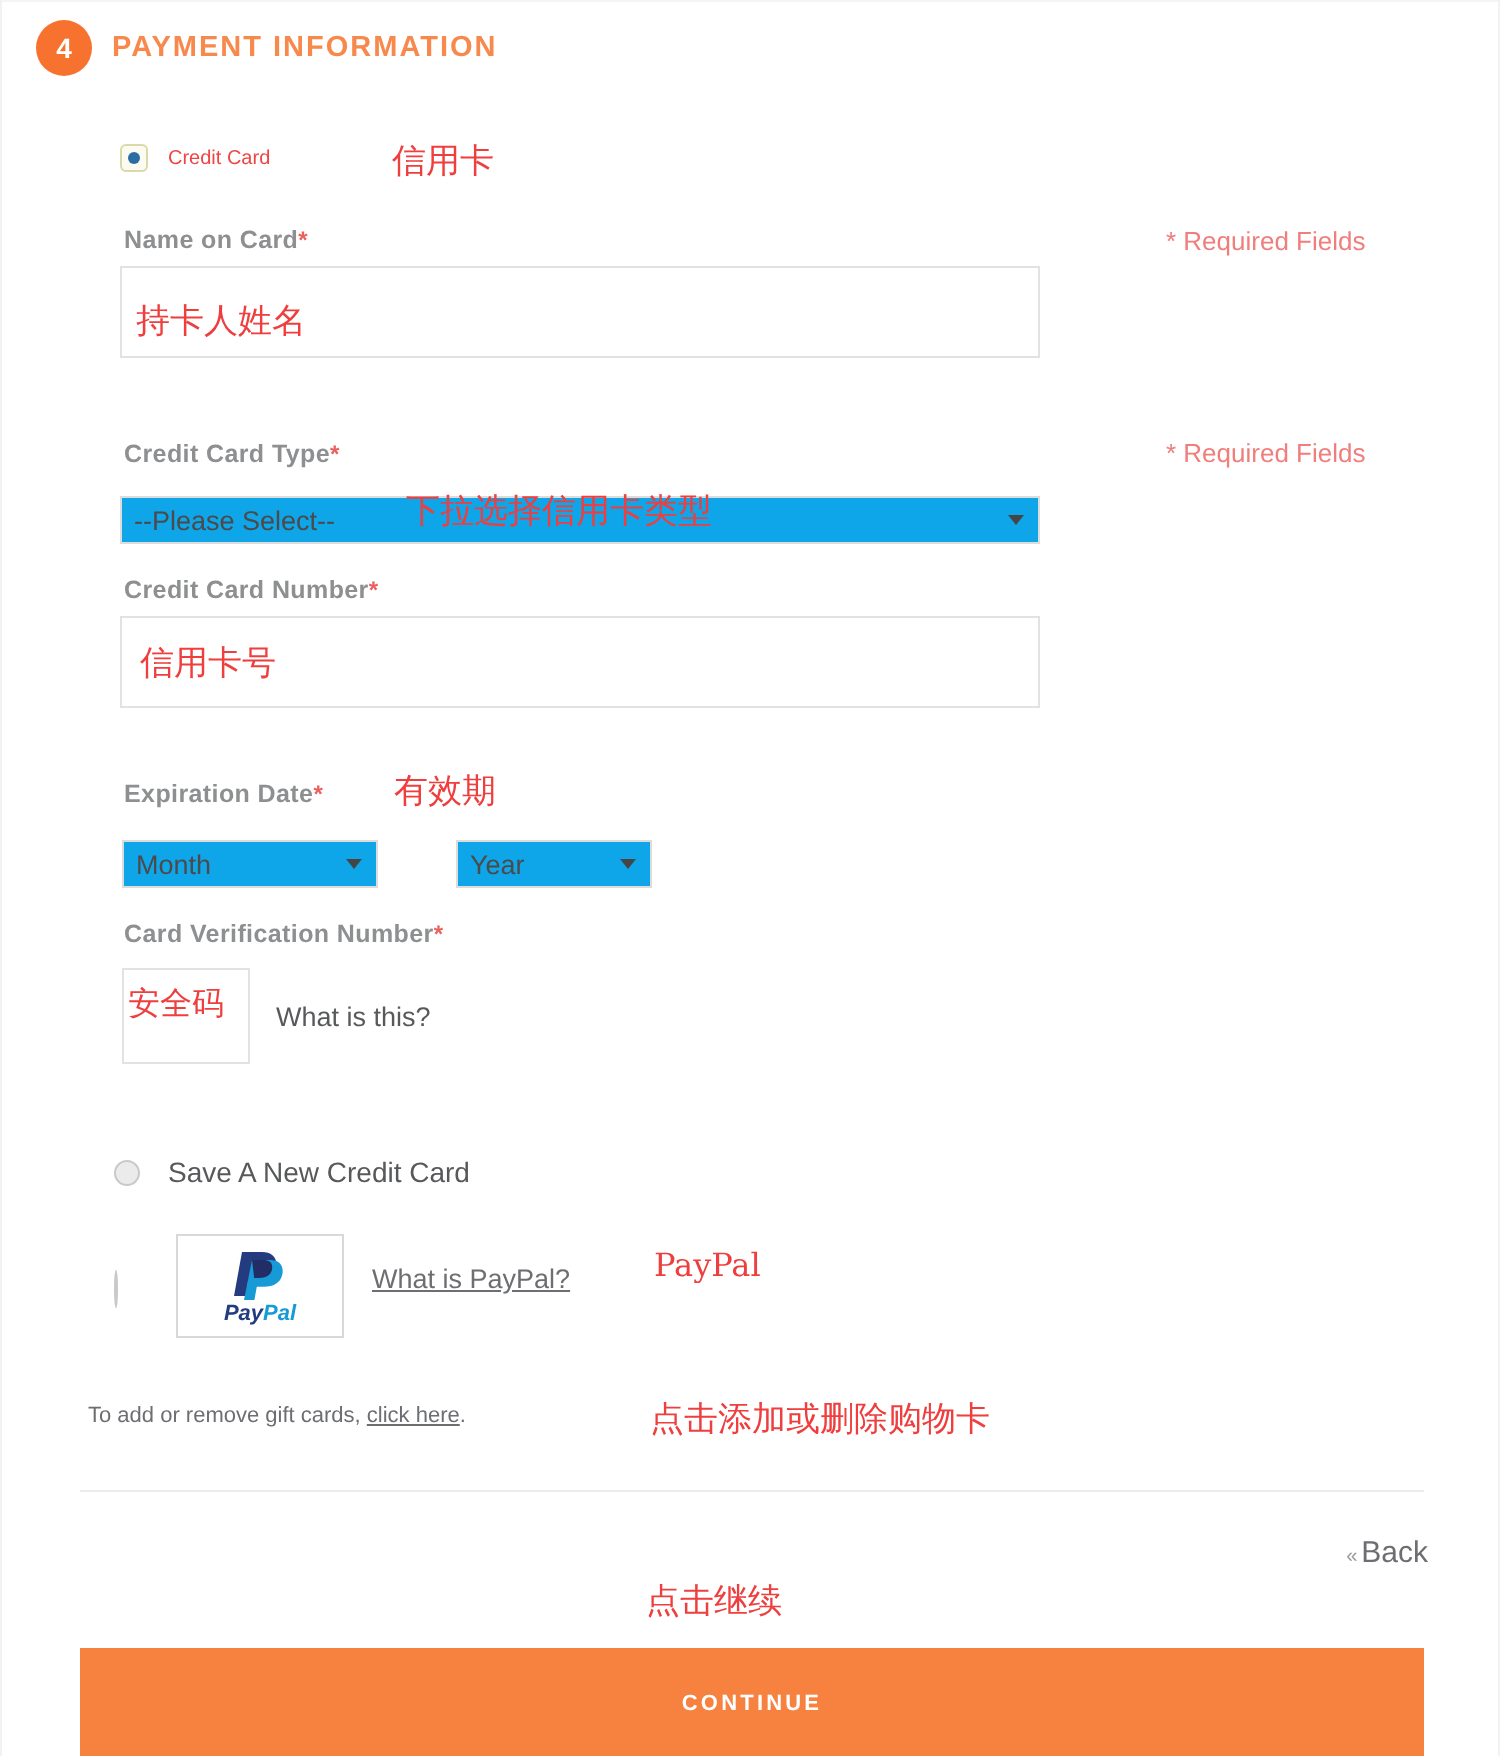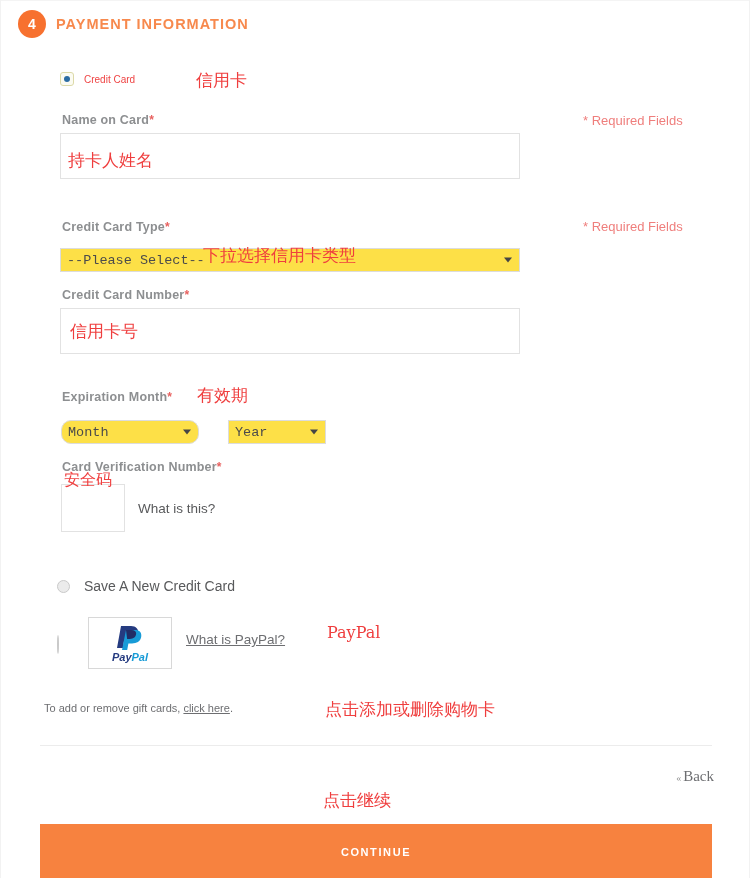--- a/index.html
+++ b/index.html
@@ -54,28 +54,28 @@
   .req-star { color: #e8615f; font-size: 12px; }
 
   .text-input {
     background: #ffffff;
     border: 1px solid #e2e2e2;
     height: 46px;
     width: 460px;
   }
   .select-box {
     position: relative;
-    background: #fde047;
+    background: #0ea5e9;
     border: 1px solid #dcdcdc;
     height: 24px;
     display: flex; align-items: center;
     padding: 0 6px;
     font-size: 13.5px;
     color: #4b4b4b;
-    font-family: Liberation Mono, monospace;
+    font-family: Liberation Sans, sans-serif;
   }
   .select-arrow {
     position: absolute; right: 7px; top: 50%;
     transform: translateY(-50%);
     width: 0; height: 0;
     border-left: 4px solid transparent;
     border-right: 4px solid transparent;
     border-top: 5px solid #454545;
   }
 
@@ -125,21 +125,21 @@
     left: 40px; top: 745px;
     width: 672px; height: 1px;
     background: #ececec;
   }
 
   .back-link {
     position: absolute;
     right: 36px; top: 768px;
     font-size: 15px;
     color: #6d6e71;
-    font-family: Liberation Serif, serif;
+    font-family: Liberation Sans, sans-serif;
     text-decoration: none;
     text-align: center;
   }
   .back-link .chev { font-size: 10px; color: #9a9a9a; margin-right: 2px; }
 
   .continue-btn {
     position: absolute;
     left: 40px; top: 824px;
     width: 672px; height: 56px;
     background: #f7823f;
@@ -220,38 +220,38 @@
 
   <div class="p req-fields" style="left:583px; top:219px;">* Required Fields</div>
 
   <div class="p field-label" style="left:62px; top:288px;">
     <span>Credit Card Number</span><span class="req-star">*</span>
   </div>
   <input class="p text-input" style="left: 60px; top: 308px;" type="text" value="">
   <div class="anno" style="left:70px; top:320px;">信用卡号</div>
 
   <div class="p field-label" style="left:62px; top:390px;">
-    <span>Expiration Month</span><span class="req-star">*</span>
+    <span>Expiration Date</span><span class="req-star">*</span>
   </div>
   <div class="anno" style="left:197px; top:384px;">有效期</div>
 
-  <div class="p select-box" style="left:61px; top:420px; width:138px;border-radius:10px;">
+  <div class="p select-box" style="left:61px; top:420px; width:128px;">
     <span>Month</span>
     <span class="select-arrow"></span>
   </div>
   <div class="p select-box" style="left:228px; top:420px; width:98px;">
     <span>Year</span>
     <span class="select-arrow"></span>
   </div>
 
   <div class="p field-label" style="left:62px; top:460px;">
     <span>Card Verification Number</span><span class="req-star">*</span>
   </div>
   <input class="p" type="text" style="left: 61px; top: 484px; width: 64px; height: 48px; background: rgb(255, 255, 255); border: 1px solid rgb(226, 226, 226);" value="">
-  <div class="anno" style="left:64px; top:470px; font-size:16px;">安全码</div>
+  <div class="anno" style="left:64px; top:492px; font-size:16px;">安全码</div>
   <a class="p whatis" href="#" style="left:138px; top:501px; text-decoration:none;">What is this?</a>
 
   <div class="p" style="left:57px; top:578px; display:flex; align-items:center; gap:14px;">
     <span class="radio-circle"></span>
     <span style="font-size:14px; color:#58595b;">Save A New Credit Card</span>
   </div>
 
   <div class="p" style="left:57px; top:636px;">
     <span class="radio-circle"></span>
   </div>

